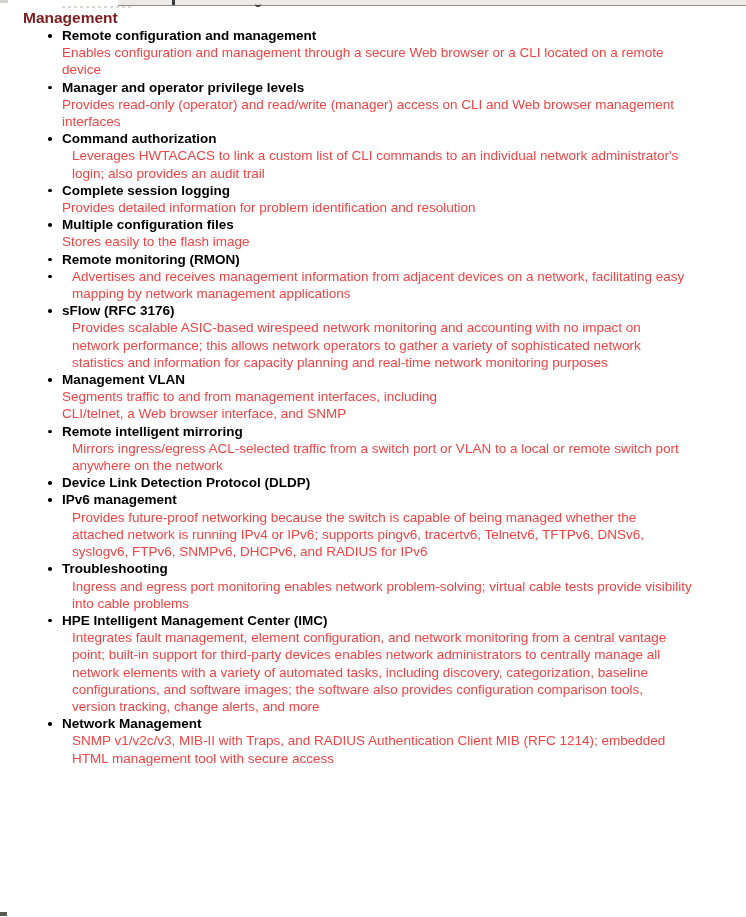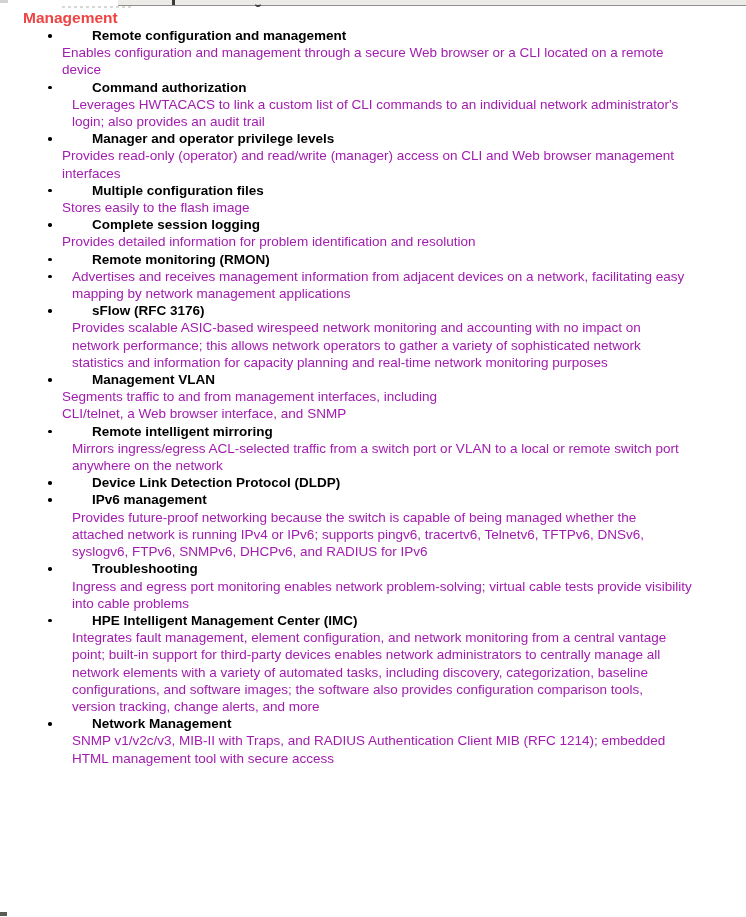--- a/index.html
+++ b/index.html
@@ -37,21 +37,21 @@
     border-bottom: 2px solid #3a3a3a; border-radius: 0 0 4px 4px;
   }
 
   .section-title {
     margin: 0;
     position: absolute;
     top: 9px;
     left: 23px;
     font-size: 15.5px;
     font-weight: 700;
-    color: #ef4444;
+    color: #7f1d1d;
     line-height: 17px;
     white-space: pre;
   }
 
   .feature-list {
     position: absolute;
     top: 27px;
     left: 0;
     width: 746px;
   }
@@ -68,26 +68,25 @@
     height: 3.5px;
     border-radius: 50%;
     background: #000000;
   }
   .item .term {
     font-size: 13.5px;
     font-weight: 700;
     color: #000000;
     line-height: 17.2px;
     white-space: pre;
-    margin-left: 30px;
   }
   .item .desc {
     font-size: 13.5px;
     font-weight: 400;
-    color: #a21caf;
+    color: #ef4444;
     line-height: 17.2px;
     white-space: pre;
   }
   .item .desc.deep { margin-left: 10px; }
 
   
   .bottom-frag {
     position: absolute;
     left: 0;
     top: 912px;
@@ -114,43 +113,43 @@
   <div class="feature-list" id="feature-list">
   <div class="item">
     <span class="bullet"></span>
     <div class="term">Remote configuration and management</div>
     <div class="desc">Enables configuration and management through a secure Web browser or a CLI located on a remote
 device</div>
   </div>
 
   <div class="item">
     <span class="bullet"></span>
+    <div class="term">Manager and operator privilege levels</div>
+    <div class="desc">Provides read-only (operator) and read/write (manager) access on CLI and Web browser management
+interfaces</div>
+  </div>
+
+  <div class="item">
+    <span class="bullet"></span>
     <div class="term">Command authorization</div>
     <div class="desc deep">Leverages HWTACACS to link a custom list of CLI commands to an individual network administrator's
 login; also provides an audit trail</div>
   </div>
 
-  <div class="item">
-    <span class="bullet"></span>
-    <div class="term">Manager and operator privilege levels</div>
-    <div class="desc">Provides read-only (operator) and read/write (manager) access on CLI and Web browser management
-interfaces</div>
-  </div>
-
+
+  <div class="item">
+    <span class="bullet"></span>
+    <div class="term">Complete session logging</div>
+    <div class="desc">Provides detailed information for problem identification and resolution</div>
+  </div>
 
   <div class="item">
     <span class="bullet"></span>
     <div class="term">Multiple configuration files</div>
     <div class="desc">Stores easily to the flash image</div>
-  </div>
-
-  <div class="item">
-    <span class="bullet"></span>
-    <div class="term">Complete session logging</div>
-    <div class="desc">Provides detailed information for problem identification and resolution</div>
   </div>
 
   <div class="item">
     <span class="bullet"></span>
     <div class="term">Remote monitoring (RMON)</div>
   </div>
 
   <div class="item">
     <span class="bullet"></span>
     <div class="desc deep">Advertises and receives management information from adjacent devices on a network, facilitating easy

